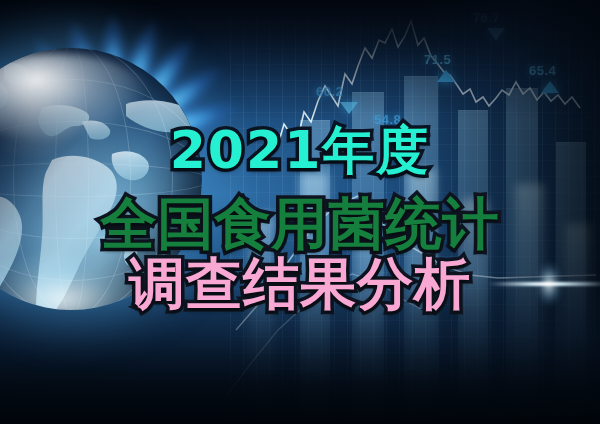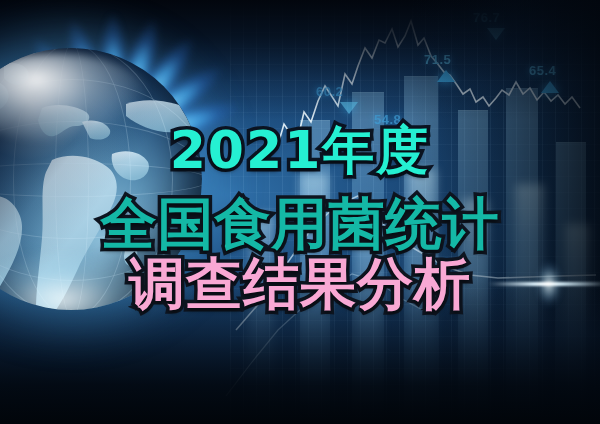--- a/index.html
+++ b/index.html
@@ -109,21 +109,21 @@
   
   .title{position:absolute;left:0;top:0;width:600px;text-align:center;}
   .tline{font-weight:900;line-height:1;white-space:nowrap;
          font-family:"DejaVu Sans","Liberation Sans",sans-serif;}
   .t1{position:absolute;left:0;right:0;top:124px;font-size:52px;letter-spacing:2px;
       color:#25f0d2;
       -webkit-text-stroke:7px #0b1422;
       paint-order:stroke fill;
       text-shadow:0 3px 4px rgba(0,0,0,.55);}
   .t2{position:absolute;left:0;right:0;top:196px;font-size:56px;letter-spacing:1px;
-      color:#14b8a6;
+      color:#15803d;
       -webkit-text-stroke:7px #0e1520;
       paint-order:stroke fill;
       text-shadow:0 3px 4px rgba(0,0,0,.55);}
   .t3{position:absolute;left:0;right:0;top:256px;font-size:56px;letter-spacing:1px;
       color:#f9a8d4;
       -webkit-text-stroke:7px #0e1520;
       paint-order:stroke fill;
       text-shadow:0 3px 4px rgba(0,0,0,.55);}
 </style>
 </head>

